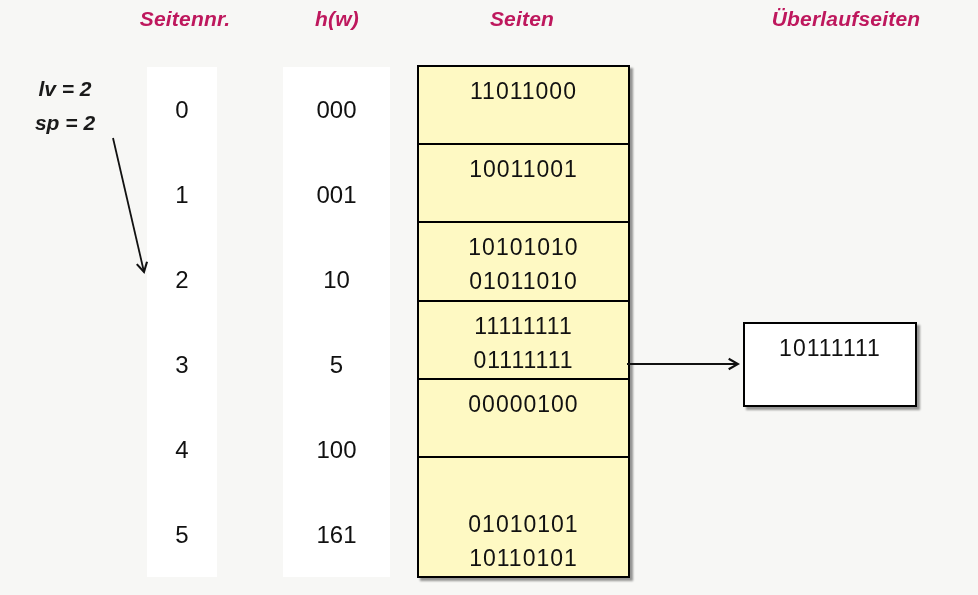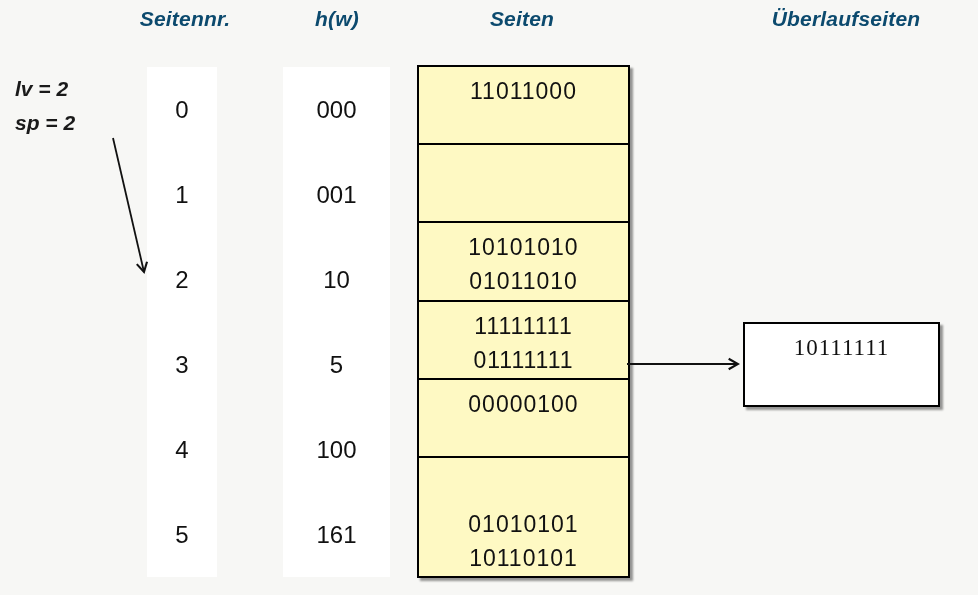--- a/index.html
+++ b/index.html
@@ -16,38 +16,39 @@
   }
 
   
   .hdr {
     position: absolute;
     top: 7px;
     font-size: 21px;
     font-style: italic;
     font-weight: 600;
     text-align: center;
-    color: #0c4a6e;
+    color: #be185d;
     letter-spacing: 0.2px;
   }
   .hdr-pageno   { left: 125px; width: 120px; }
   .hdr-hash     { left: 287px; width: 100px; }
   .hdr-pages    { left: 462px; width: 120px; }
   .hdr-overflow { left: 746px; width: 200px; }
 
   
   .annotation {
     position: absolute;
     left: 15px;
     top: 72px;
     width: 100px;
     font-size: 21px;
     font-style: italic;
     font-weight: 600;
     line-height: 34px;
+    text-align: center;
     color: #1a1a1a;
   }
 
   
   .valcol {
     position: absolute;
     top: 67px;
     height: 510px;
     background: #ffffff;
     display: flex;
@@ -90,28 +91,27 @@
     line-height: 34px;
     letter-spacing: 1px;
     min-height: 34px;
   }
 
   
   .overflowbox {
     position: absolute;
     left: 743px;
     top: 322px;
-    width: 197px;
+    width: 174px;
     height: 85px;
     background: #ffffff;
     border: 2px solid #000000;
     box-shadow: 3px 3px 2px rgba(0,0,0,0.40);
     padding-top: 7px;
     text-align: center;
-    font-family: Liberation Serif, serif;
   }
 
   
   .arrows {
     position: absolute;
     left: 0; top: 0;
     width: 978px;
     height: 595px;
     pointer-events: none;
   }
@@ -148,20 +148,21 @@
     <div class="cell">100</div>
     <div class="cell">161</div>
   </div>
 
   <div class="pagesbox">
     <div class="prow">
       <div class="bin">11011000</div>
       <div class="bin"></div>
     </div>
     <div class="prow">
+      <div class="bin">10011001</div>
       <div class="bin"></div>
     </div>
     <div class="prow">
       <div class="bin">10101010</div>
       <div class="bin">01011010</div>
     </div>
     <div class="prow">
       <div class="bin">11111111</div>
       <div class="bin">01111111</div>
     </div>

